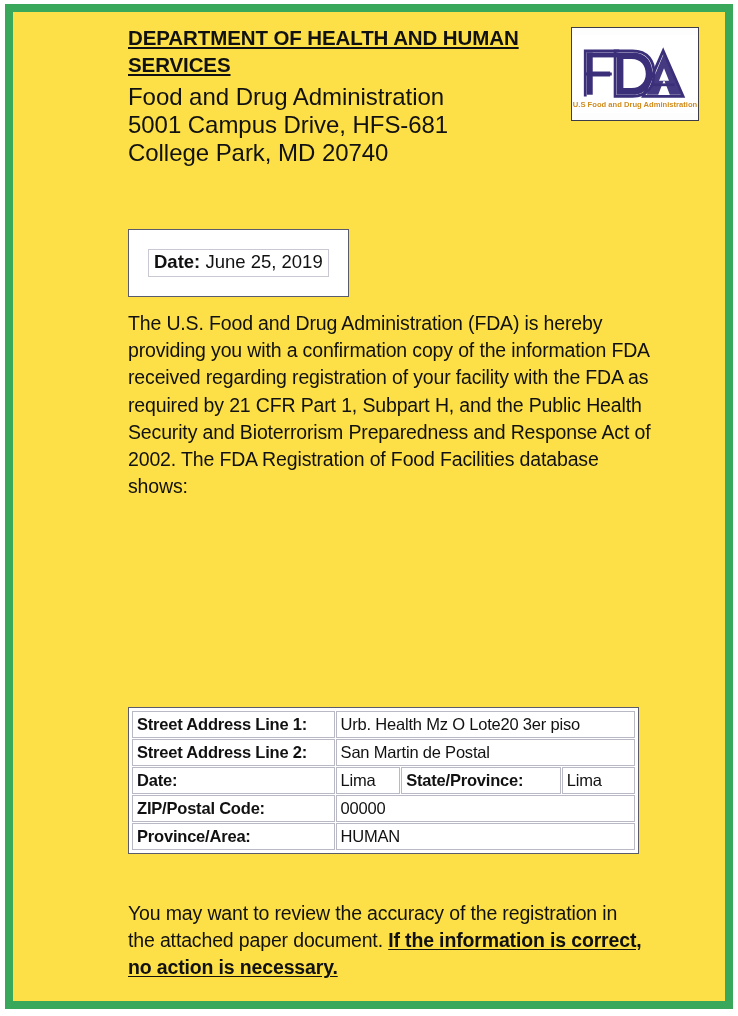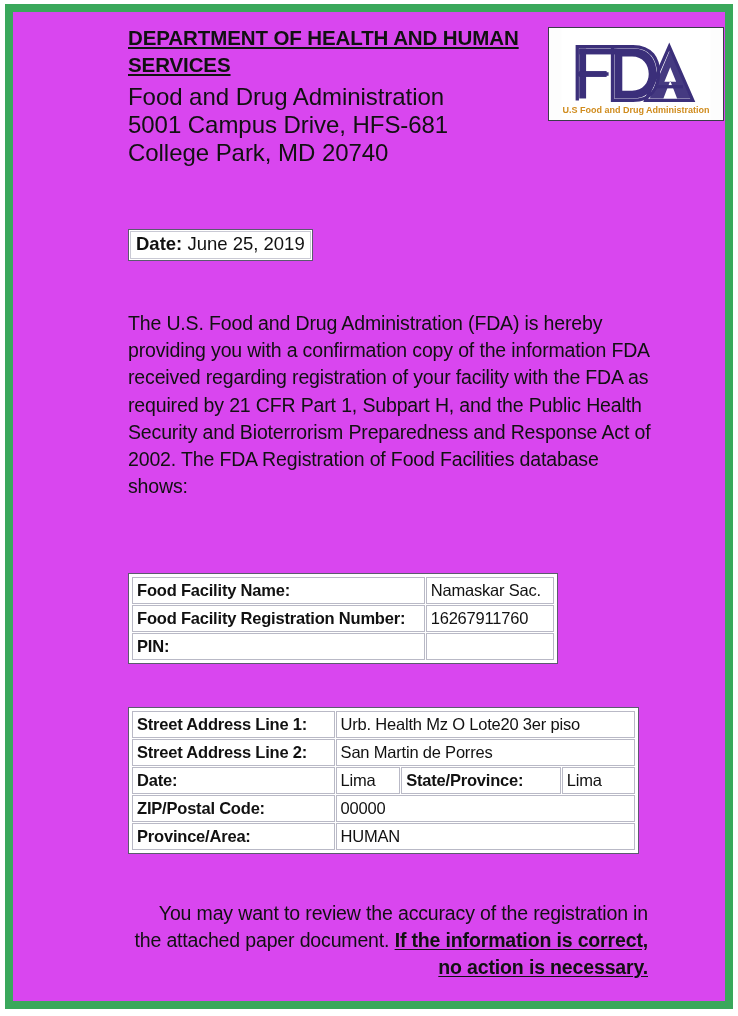--- a/index.html
+++ b/index.html
@@ -23,21 +23,21 @@
     width: 738px;
     height: 1016px;
     background: #ffffff;
     padding: 4px 5px 7px 5px;
   }
   .green-frame {
     position: relative;
     width: 100%;
     height: 100%;
     border: 8px solid #3aa85b;
-    background: #d946ef;
+    background: #fde047;
   }
   .content {
     position: relative;
     width: 100%;
     height: 100%;
     padding: 12px 0 0 0;
   }
 
   
   .header-row {
@@ -63,38 +63,38 @@
     font-size: 24px;
     line-height: 28px;
     margin: 0;
     letter-spacing: -0.05px;
   }
   .addr-line.first { margin-top: 5px; }
 
   
   .fda-logo {
     flex: 0 0 auto;
-    width: 176px;
+    width: 128px;
     height: 94px;
     border: 1px solid #3c3c4a;
     background: #fdfdfd;
     position: relative;
     margin-top: 3px;
     margin-right: 16px;
     overflow: hidden;
   }
   .fda-logo svg { display: block; width: 100%; height: 100%; }
 
   
   .date-box {
     position: absolute;
     left: 115px;
     top: 217px;
     border: 1px solid #5b5b6e;
-    padding: 1px;
+    padding: 19px;
     background: #ffffff;
   }
   .date-inner {
     border: 1px solid #c9c9d4;
     padding: 1px 5px 3px 5px;
     font-size: 18.5px;
     line-height: 22px;
     white-space: nowrap;
   }
   .date-inner b { font-weight: bold; }
@@ -102,21 +102,21 @@
   
   .para {
     position: absolute;
     left: 115px;
     width: 530px;
     font-size: 19.5px;
     line-height: 27.2px;
     letter-spacing: -0.15px;
   }
   #para-main { top: 298px; }
-  #para-closing { top: 888px; width: 520px; text-align: right; }
+  #para-closing { top: 888px; width: 520px; }
   .emph {
     font-weight: bold;
     text-decoration: underline;
     text-underline-offset: 2px;
   }
 
   
   .tbl-wrap {
     position: absolute;
     border: 1px solid #5b5b6e;
@@ -198,59 +198,37 @@
       </div>
 
       <div class="date-box">
         <div class="date-inner">
           <b>Date:</b><span> </span><span>June 25, 2019</span>
         </div>
       </div>
 
       <div class="para" id="para-main">The U.S. Food and Drug Administration (FDA) is hereby providing you with a confirmation copy of the information FDA received regarding registration of your facility with the FDA as required by 21 CFR Part 1, Subpart H, and the Public Health Security and Bioterrorism Preparedness and Response Act of 2002. The FDA Registration of Food Facilities database shows:</div>
 
-      <div class="tbl-wrap" id="facility-table-wrap">
-        <table class="doc-table" id="facility-table">
-          <colgroup>
-            <col class="c-label">
-              <col class="c-value">
-          </colgroup>
-          <tbody>
-            <tr>
-              <td class="lbl">Food Facility Name:</td>
-              <td class="val">Namaskar Sac.</td>
-            </tr>
-            <tr>
-              <td class="lbl">Food Facility Registration Number:</td>
-              <td class="val">16267911760</td>
-            </tr>
-            <tr>
-              <td class="lbl">PIN:</td>
-              <td class="val empty"></td>
-            </tr>
-          </tbody>
-        </table>
-      </div>
 
       <div class="tbl-wrap" id="address-table-wrap">
         <table class="doc-table" id="address-table">
           <colgroup>
             <col class="a-label">
               <col class="a-city">
               <col class="a-splbl">
               <col class="a-state">
           </colgroup>
           <tbody>
             <tr>
               <td class="lbl">Street Address Line 1:</td>
               <td class="val" colspan="3">Urb. Health Mz O Lote20 3er piso</td>
             </tr>
             <tr>
               <td class="lbl">Street Address Line 2:</td>
-              <td class="val" colspan="3">San Martin de Porres</td>
+              <td class="val" colspan="3">San Martin de Postal</td>
             </tr>
             <tr>
               <td class="lbl">Date:</td>
               <td class="val">Lima</td>
               <td class="lbl">State/Province:</td>
               <td class="val">Lima</td>
             </tr>
             <tr>
               <td class="lbl">ZIP/Postal Code:</td>
               <td class="val" colspan="3">00000</td>

